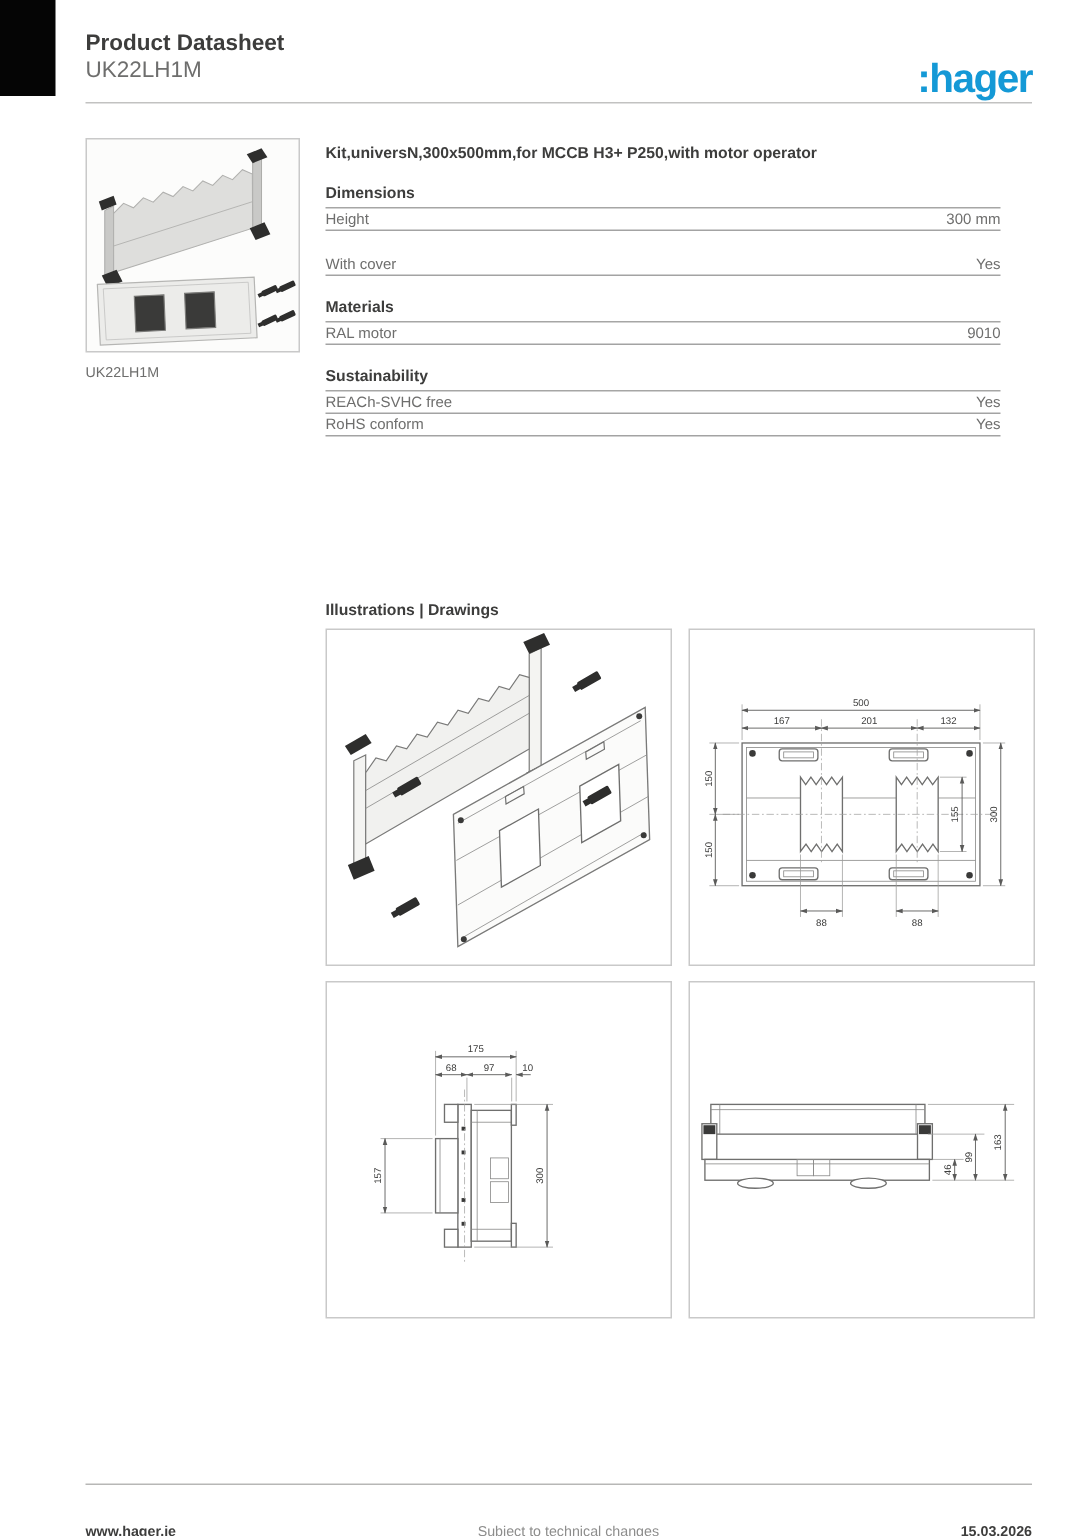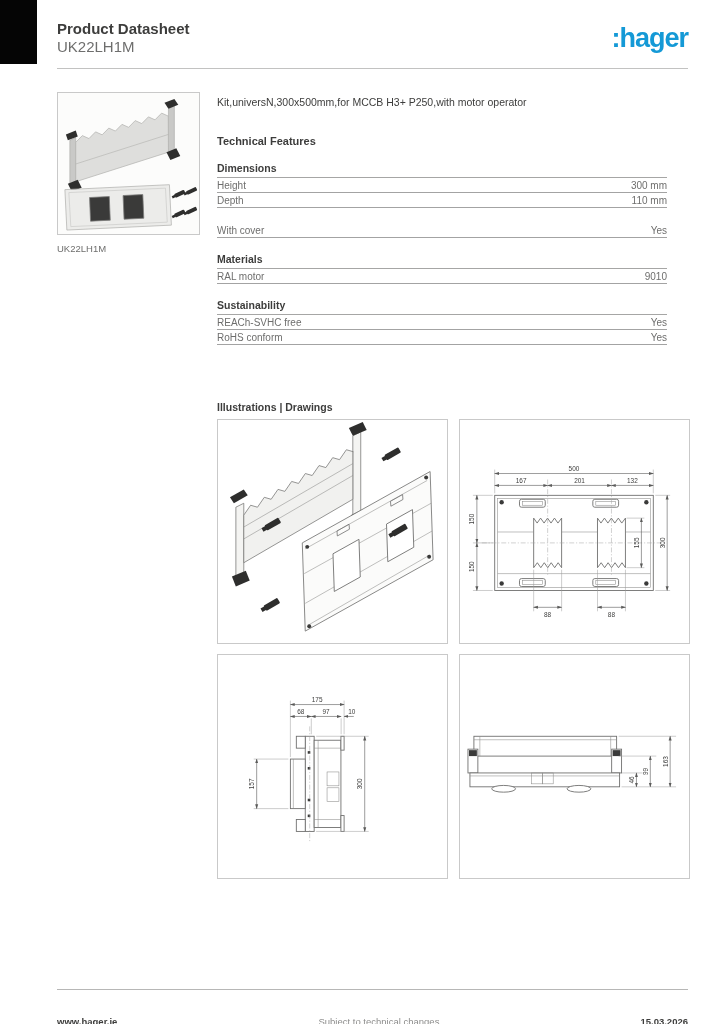--- a/index.html
+++ b/index.html
@@ -6,30 +6,30 @@
   html,body { background:#ffffff; }
   body { font-family:"Liberation Sans", sans-serif; color:#3d3d3c; }
   .page { position:relative; width:724px; height:1024px; background:#ffffff; overflow:hidden; }
 
   .corner-bar { position:absolute; left:0; top:0; width:37px; height:64px; background:#050505; }
 
   
   .header { position:absolute; left:57px; top:20px; width:631px; }
   .header h1 { font-size:15px; font-weight:bold; color:#3d3d3c; line-height:18px; }
   .header .subtitle { font-size:15px; color:#6e6e6d; line-height:18px; }
-  .logo { position:absolute; right:0; top:3px; font-size:27px; font-weight:bold; color:#1499d6; letter-spacing:-1px; }
+  .logo { position:absolute; right:0; top:17px; font-size:27px; font-weight:bold; color:#1499d6; letter-spacing:-1px; }
   .header-rule { position:absolute; left:57px; top:68px; width:631px; border-top:1px solid #c2c2c1; }
 
   
   .photo-box { position:absolute; left:57px; top:92px; width:143px; height:143px; border:1px solid #c9c9c9; background:#fcfcfb; }
   .photo-caption { position:absolute; left:57px; top:243px; font-size:9.5px; color:#6e6e6d; }
 
   
   .spec-col { position:absolute; left:217px; top:92px; width:450px; }
-  .product-title { font-size:10.5px; font-weight:normal; color:#3d3d3c; margin-top:4px; }
+  .product-title { font-size:10.5px; font-weight:bold; color:#3d3d3c; margin-top:4px; }
   .tech-heading { font-size:11px; font-weight:bold; color:#3d3d3c; margin-top:27px; }
   .spec-section { margin-top:15px; }
   .spec-section h3 { font-size:10.5px; font-weight:bold; color:#3d3d3c; padding-bottom:3px; border-bottom:1px solid #a6a6a5; }
   .spec-row { display:flex; justify-content:space-between; align-items:center; font-size:10px; color:#6e6e6d; padding:2px 0 2px 0; border-bottom:1px solid #a3a3a3; height:15px; }
 
   
   .drawings-heading { position:absolute; left:217px; top:401px; font-size:10.5px; font-weight:bold; color:#3d3d3c; }
   .drawings-grid { position:absolute; left:217px; top:419px; display:grid; grid-template-columns:231px 231px; grid-auto-rows:225px; gap:10px 11px; }
   .draw-box { border:1px solid #c9c9c9; background:#ffffff; }
   .draw-box svg { display:block; width:100%; height:100%; }
@@ -101,31 +101,26 @@
             <rect class="dark" x="-6" y="-2" width="11" height="4" rx="1"></rect>
             <rect class="dark" x="-9" y="-1.3" width="3.4" height="2.6"></rect>
           </g>
       </g>
     </svg>
   </div>
   <div class="photo-caption">UK22LH1M</div>
 
   <div class="spec-col">
     <div class="product-title">Kit,universN,300x500mm,for MCCB H3+ P250,with motor operator</div>
-    <div class="tech-heading">Technical Features</div>
 
     <div class="spec-section">
       <h3>Dimensions</h3>
       <div class="spec-row">
         <span>Height</span>
         <span>300 mm</span>
-      </div>
-      <div class="spec-row">
-        <span>Depth</span>
-        <span>110 mm</span>
       </div>
     </div>
 
 
     <div class="spec-section">
       <div class="spec-row">
         <span>With cover</span>
         <span>Yes</span>
       </div>
     </div>

